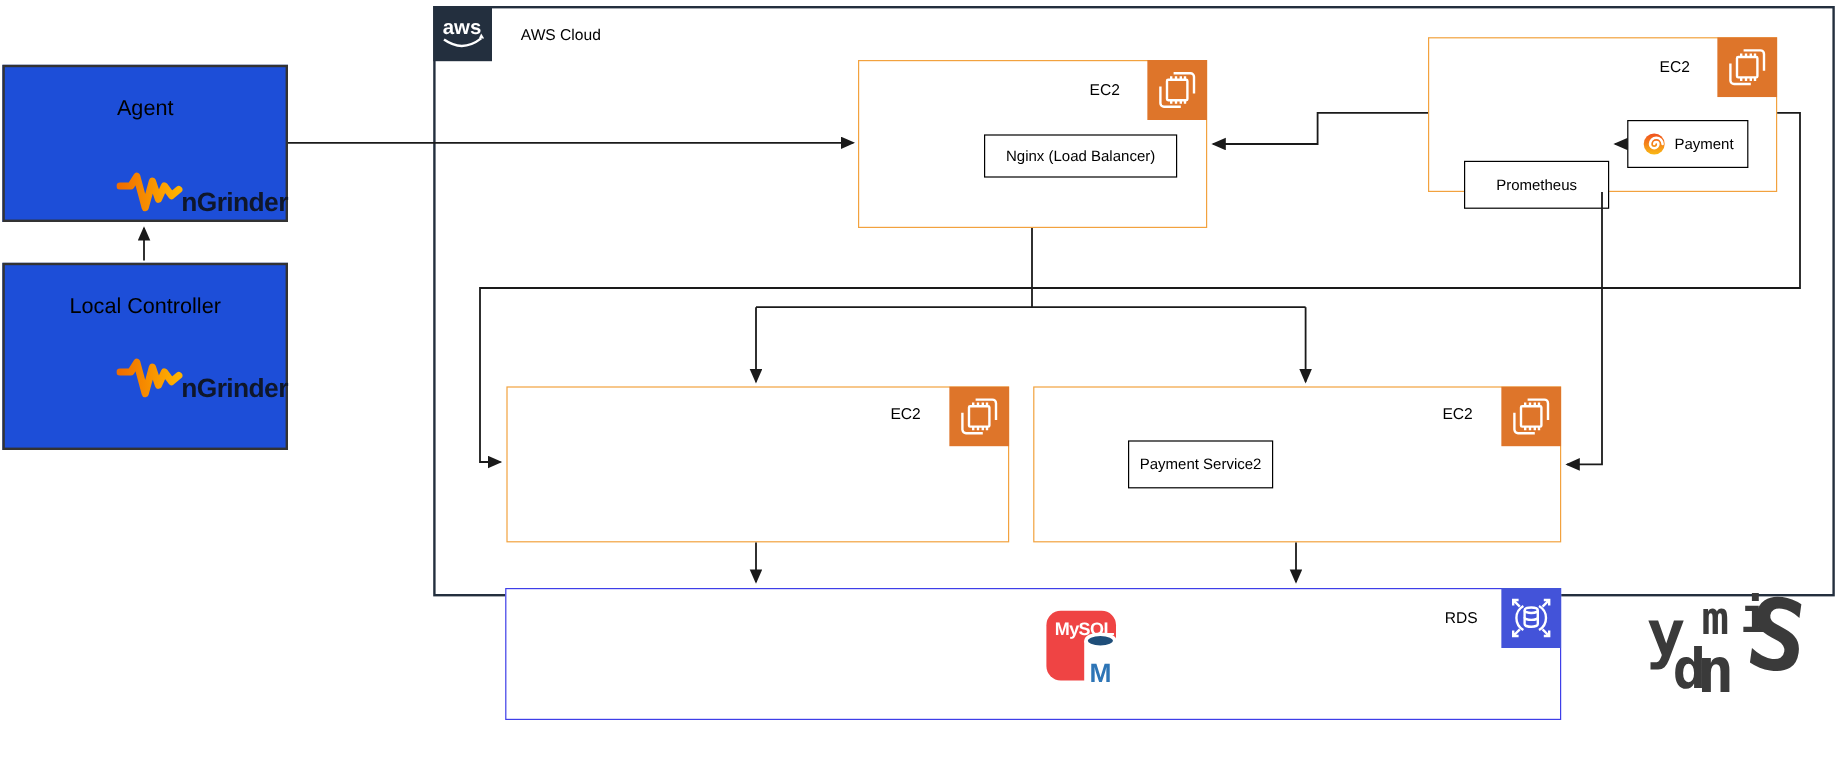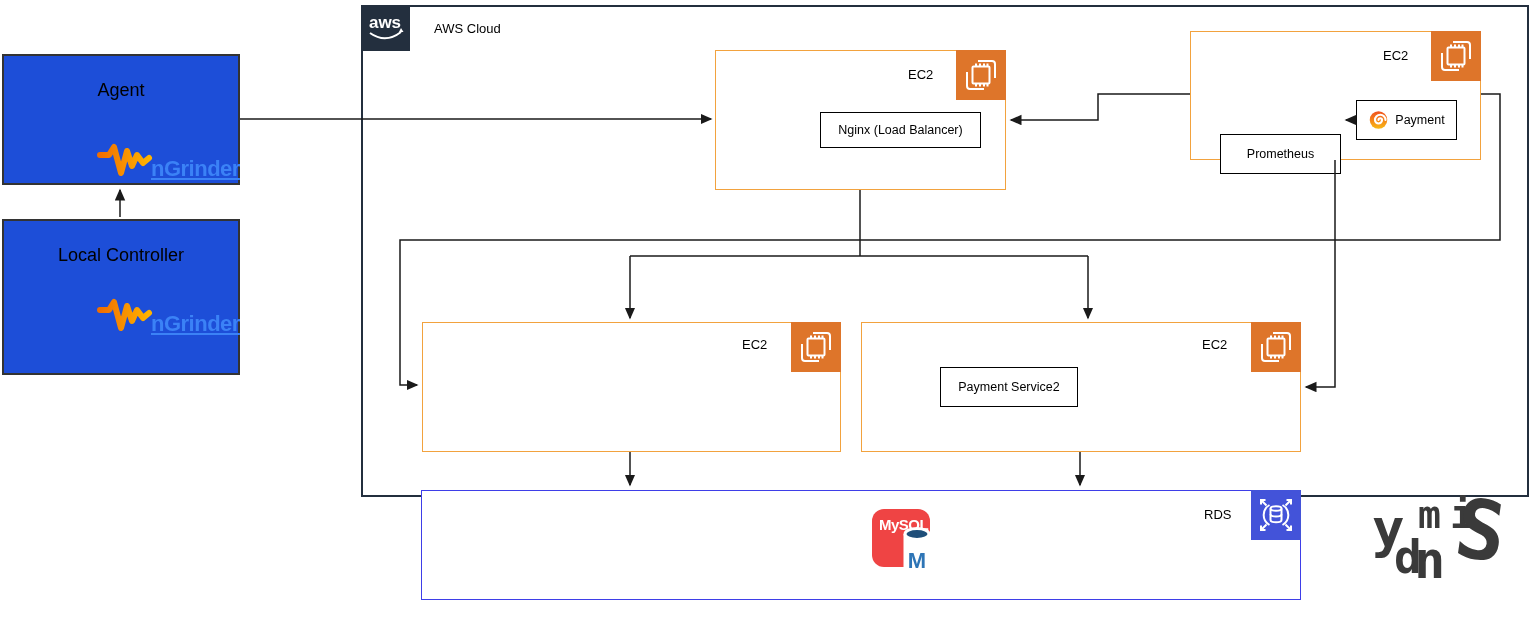--- a/index.html
+++ b/index.html
@@ -9,21 +9,21 @@
 
   
   .aws-cloud{border:2px solid #232F3E;background:#fff;}
   .aws-badge{width:49px;height:46px;background:#232F3E;left:-2px;top:-2px;}
   .aws-cloud-label{font-size:13px;left:71px;top:14px;}
 
   
   .plain-box{border:2px solid #333;background:#1d4ed8;text-align:center;}
   .plain-box .title{display:block;font-size:18px;margin-top:24px;}
   .ngrinder{position:absolute;display:flex;align-items:flex-end;}
-  .ngrinder .brand{font-weight:bold;font-size:22px;letter-spacing:-0.5px;color:#3b82f6;margin-left:-6px;text-decoration:underline;}
+  .ngrinder .brand{font-weight:bold;font-size:22px;letter-spacing:-0.5px;color:#0f172a;margin-left:-6px;}
 
   
   .ec2-group{border:1px solid #F2A23E;background:#fff;}
   .rds-group{border:1px solid #3E3EE8;background:#fff;}
   .type-label{font-size:13px;}
   .corner-icon{width:50px;height:50px;}
 
   
   .node{border:1px solid #000;background:#fff;display:flex;align-items:center;
         justify-content:center;font-size:12.5px;gap:6px;}
@@ -162,21 +162,21 @@
       <rect width="50" height="50" fill="#DE752A"></rect>
       <g fill="none" stroke="#fff" stroke-width="2">
         <path d="M22 11 h14 a3 3 0 0 1 3 3 v14"></path>
         <path d="M28 39 h-14 a3 3 0 0 1 -3 -3 v-14"></path>
         <rect x="16.5" y="16.5" width="17" height="17" rx="1"></rect>
         <path d="M20 16.5 v-3 M24 16.5 v-3 M28 16.5 v-3 M31.5 16.5 v-3"></path>
         <path d="M20 33.5 v3 M24 33.5 v3 M28 33.5 v3 M31.5 33.5 v3"></path>
       </g>
     </svg>
   </div>
-  <div class="abs node" style="left:940px;top:367px;width:138px;height:40px;">
+  <div class="abs node" style="left:940px;top:367px;width:121px;height:40px;">
     <span>Payment Service2</span>
   </div>
 
   <div class="abs rds-group" style="left:421px;top:490px;width:880px;height:110px;"></div>
   <span class="abs type-label" style="left:1204px;top:507px;">RDS</span>
   <div class="abs corner-icon" style="left:1251px;top:490px;">
     <svg width="50" height="50" viewBox="0 0 50 50">
       <rect width="50" height="50" fill="#4353D9"></rect>
       <g fill="none" stroke="#fff" stroke-width="2">
         <path d="M18.5 15 a11.5 11.5 0 0 0 0 20"></path>

